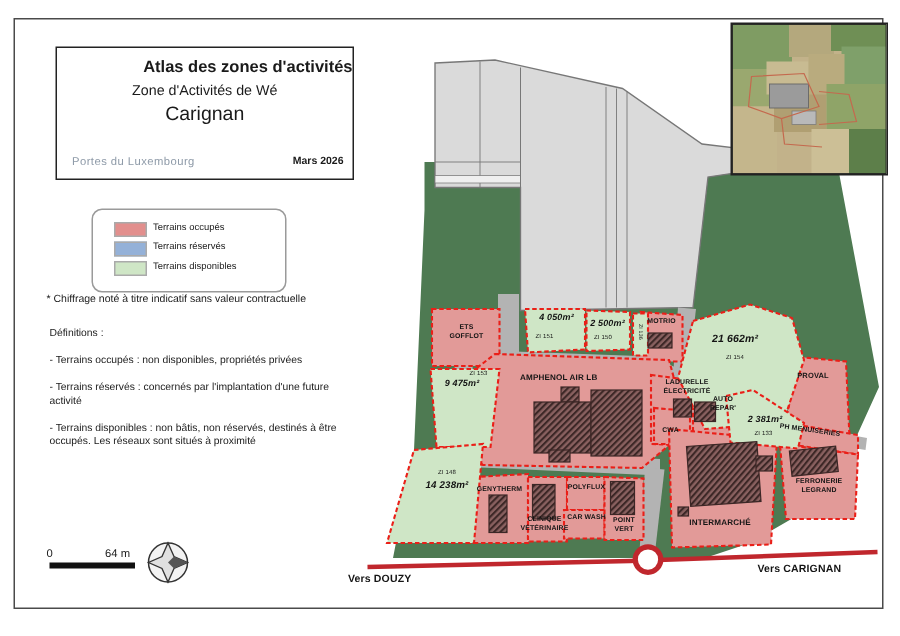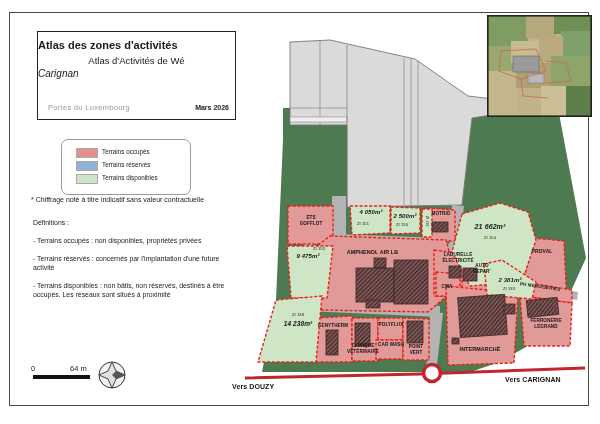--- a/index.html
+++ b/index.html
@@ -3,23 +3,23 @@
 <meta charset="utf-8">
 <style>
   html,body{margin:0;padding:0;}
   body{width:600px;height:424px;position:relative;background:#fff;
        font-family:"Liberation Sans", sans-serif;color:#1a1a1a;overflow:hidden;}
   .abs{position:absolute;}
   
   #page-border{left:9px;top:12px;width:578px;height:392px;border:1.3px solid #4a4a4a;}
   
   #title-block{left:37px;top:31px;width:197px;height:87px;border:1.4px solid #222;background:#fff;}
-  #tb-title{left:0;top:7px;width:100%;text-align:left;font-size:11px;font-weight:bold;}
+  #tb-title{left:0;top:7px;width:100%;text-align:right;font-size:11px;font-weight:bold;}
   #tb-sub{left:0;top:23px;width:100%;text-align:center;font-size:9.5px;}
-  #tb-city{left:0;top:36px;width:100%;text-align:left;font-size:10px;font-style:italic;}
+  #tb-city{left:0;top:36px;width:100%;text-align:center;font-size:13px;}
   #tb-date{right:6px;top:72px;font-size:7px;font-weight:bold;}
   #logo-text{left:10px;top:71px;font-size:7.5px;color:#8e9aa8;letter-spacing:.3px;}
   
   #legend-box{left:61px;top:139px;width:128px;height:54px;border:1px solid #9a9a9a;border-radius:7px;background:#fff;}
   .leg-row{position:absolute;left:14px;height:10px;}
   .leg-sw{position:absolute;width:20px;height:8px;border:.5px solid #aaa;}
   .leg-lb{position:absolute;left:26px;top:0;font-size:6.3px;white-space:nowrap;}
   
   #footnote{left:31px;top:196px;width:210px;font-size:7px;}
   #definitions{left:33px;top:219px;width:202px;font-size:6.9px;line-height:1.3;}
@@ -170,21 +170,21 @@
   <div class="lbl nm" style="left:346px;top:343px;width:34px;">CLINIQUE VÉTÉRINAIRE</div>
   <div class="lbl nm" style="left:378px;top:322px;width:26px;">POLYFLUX</div>
   <div class="lbl nm" style="left:378px;top:342px;width:26px;">CAR WASH</div>
   <div class="lbl nm" style="left:403px;top:344px;width:26px;">POINT VERT</div>
   <div class="lbl dir" style="left:232px;top:382px;width:80px;">Vers DOUZY</div>
   <div class="lbl dir" style="left:505px;top:375px;width:80px;">Vers CARIGNAN</div>
 </div>
 
 <div class="abs" id="title-block">
   <div class="abs" id="tb-title">Atlas des zones d'activités</div>
-  <div class="abs" id="tb-sub">Atlas d'Activités de Wé</div>
+  <div class="abs" id="tb-sub">Zone d'Activités de Wé</div>
   <div class="abs" id="tb-city">Carignan</div>
   <div class="abs" id="logo-text">Portes du Luxembourg</div>
   <div class="abs" id="tb-date">Mars 2026</div>
 </div>
 
 <div class="abs" id="legend-box">
   <div class="leg-row" style="top:8px;">
     <span class="leg-sw" style="background: rgb(226, 143, 141);"></span>
     <span class="leg-lb">Terrains occupés</span>
   </div>

